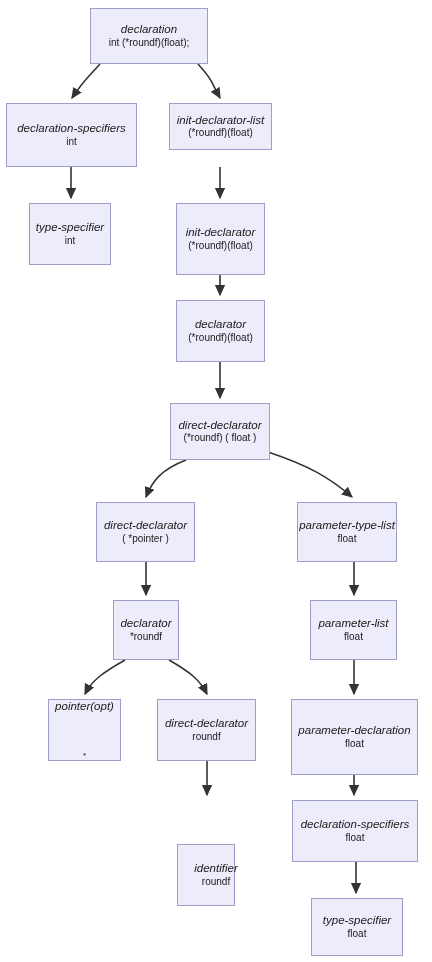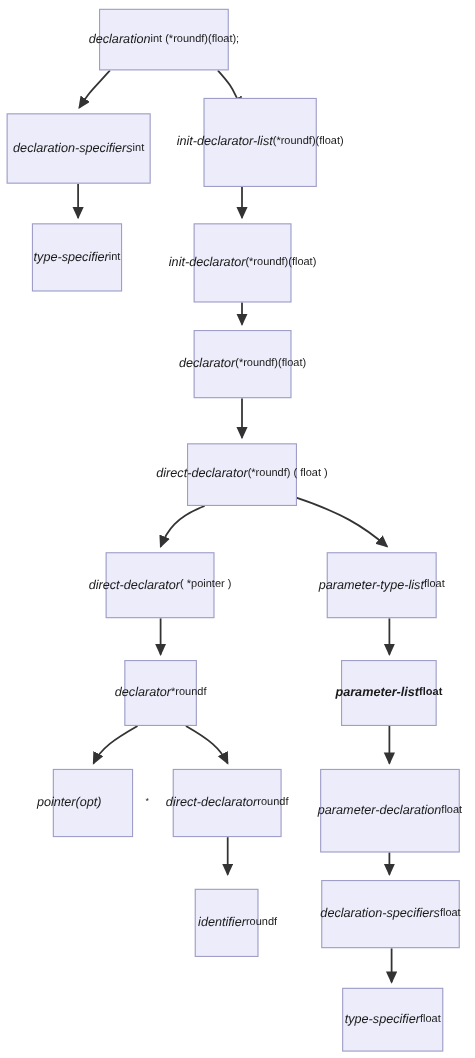--- a/index.html
+++ b/index.html
@@ -23,21 +23,21 @@
     width: 432px;
     height: 962px;
     pointer-events: none;
   }
   .node {
     position: absolute;
     box-sizing: border-box;
     background: #ECECFA;
     border: 1px solid #9E9EC8;
     display: flex;
-    flex-direction: row;
+    flex-direction: column;
     align-items: center;
     justify-content: center;
     line-height: 1.28;
     color: #1a1a1a;
     z-index: 2;
   }
   .node-symbol {
     font-style: italic;
     font-size: 11.5px;
     white-space: nowrap;
@@ -84,21 +84,21 @@
   </svg>
   <div id="nodes">
       <div class="node" style="left: 90px; top: 8px; width: 118px; height: 56px;">
         <div class="node-symbol">declaration</div>
         <div class="node-text">int (*roundf)(float);</div>
       </div>
       <div class="node" style="left: 6px; top: 103px; width: 131px; height: 64px;">
         <div class="node-symbol">declaration-specifiers</div>
         <div class="node-text">int</div>
       </div>
-      <div class="node" style="left: 169px; top: 89px; width: 103px; height: 81px; margin-left: 16px;">
+      <div class="node" style="left: 169px; top: 103px; width: 103px; height: 47px;">
         <div class="node-symbol">init-declarator-list</div>
         <div class="node-text">(*roundf)(float)</div>
       </div>
       <div class="node" style="left: 29px; top: 203px; width: 82px; height: 62px;">
         <div class="node-symbol">type-specifier</div>
         <div class="node-text">int</div>
       </div>
       <div class="node" style="left: 176px; top: 203px; width: 89px; height: 72px;">
         <div class="node-symbol">init-declarator</div>
         <div class="node-text">(*roundf)(float)</div>
@@ -116,37 +116,37 @@
         <div class="node-text">( *pointer )</div>
       </div>
       <div class="node" style="left: 297px; top: 502px; width: 100px; height: 60px;">
         <div class="node-symbol">parameter-type-list</div>
         <div class="node-text">float</div>
       </div>
       <div class="node" style="left: 113px; top: 600px; width: 66px; height: 60px;">
         <div class="node-symbol">declarator</div>
         <div class="node-text">*roundf</div>
       </div>
-      <div class="node" style="left: 310px; top: 600px; width: 87px; height: 60px; font-weight: bold;">
+      <div class="node" style="left: 310px; top: 600px; width: 87px; height: 60px;">
         <div class="node-symbol">parameter-list</div>
         <div class="node-text">float</div>
       </div>
       <div class="node" style="left: 48px; top: 699px; width: 73px; height: 62px; gap: 40px;">
         <div class="node-symbol">pointer(opt)</div>
         <div class="node-text tiny">*</div>
       </div>
       <div class="node" style="left: 157px; top: 699px; width: 99px; height: 62px;">
         <div class="node-symbol">direct-declarator</div>
         <div class="node-text">roundf</div>
       </div>
       <div class="node" style="left: 291px; top: 699px; width: 127px; height: 76px;">
         <div class="node-symbol">parameter-declaration</div>
         <div class="node-text">float</div>
       </div>
-      <div class="node" style="left: 177px; top: 808px; width: 58px; height: 62px; padding-left: 20px;">
+      <div class="node" style="left: 177px; top: 844px; width: 58px; height: 62px; padding-left: 20px;">
         <div class="node-symbol">identifier</div>
         <div class="node-text">roundf</div>
       </div>
       <div class="node" style="left: 292px; top: 800px; width: 126px; height: 62px;">
         <div class="node-symbol">declaration-specifiers</div>
         <div class="node-text">float</div>
       </div>
       <div class="node" style="left: 311px; top: 898px; width: 92px; height: 58px;">
         <div class="node-symbol">type-specifier</div>
         <div class="node-text">float</div>

